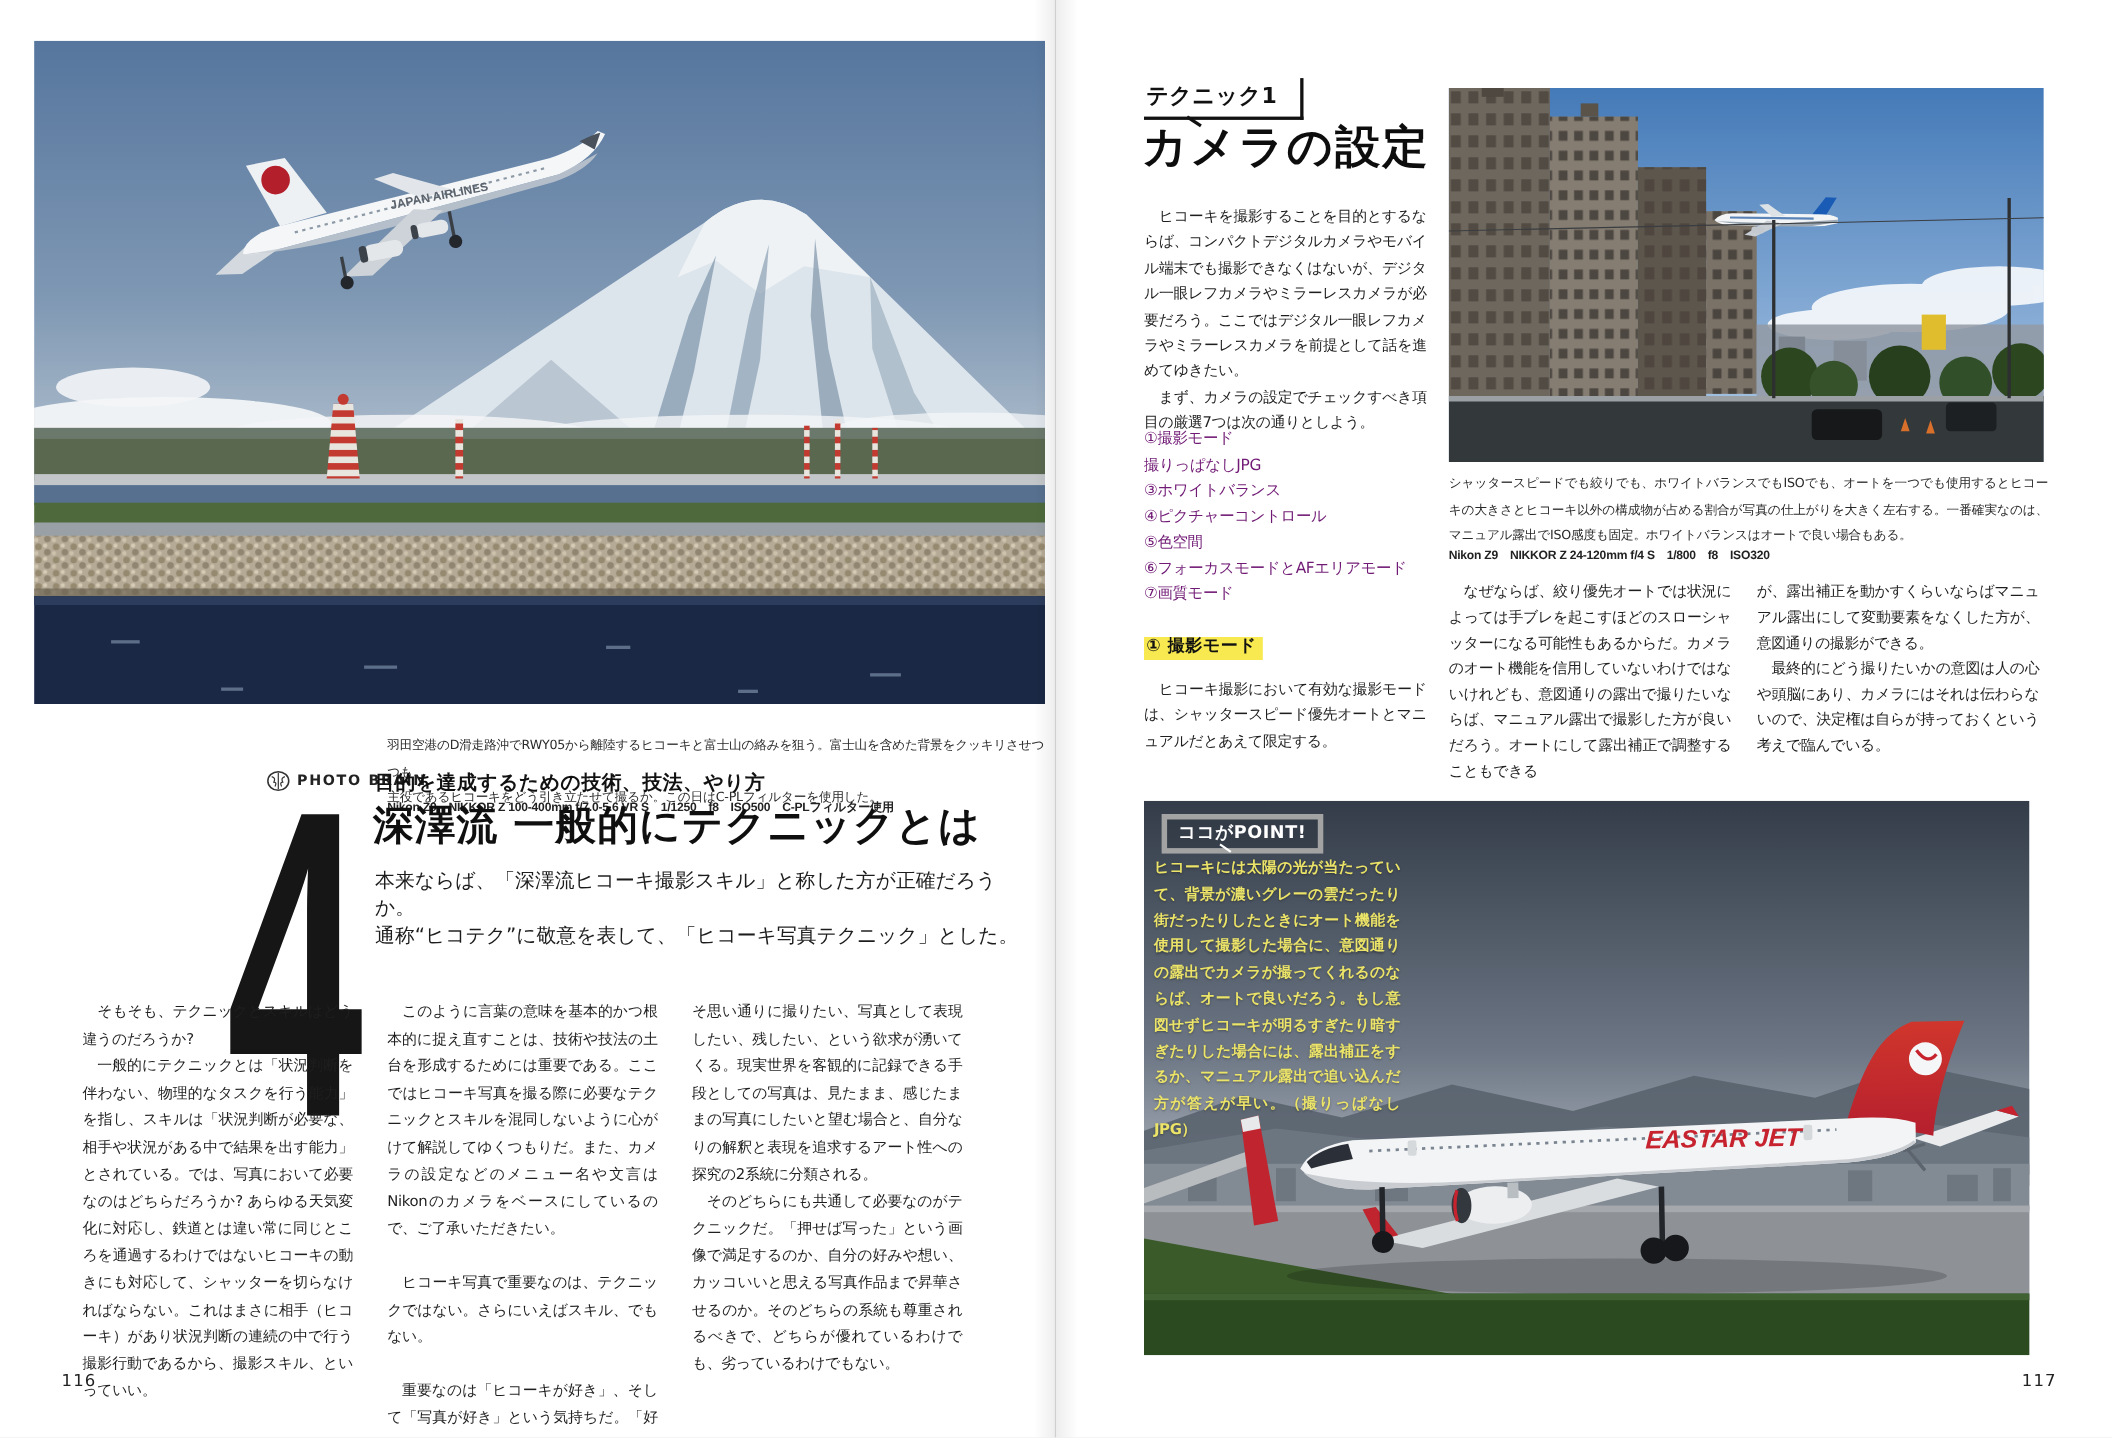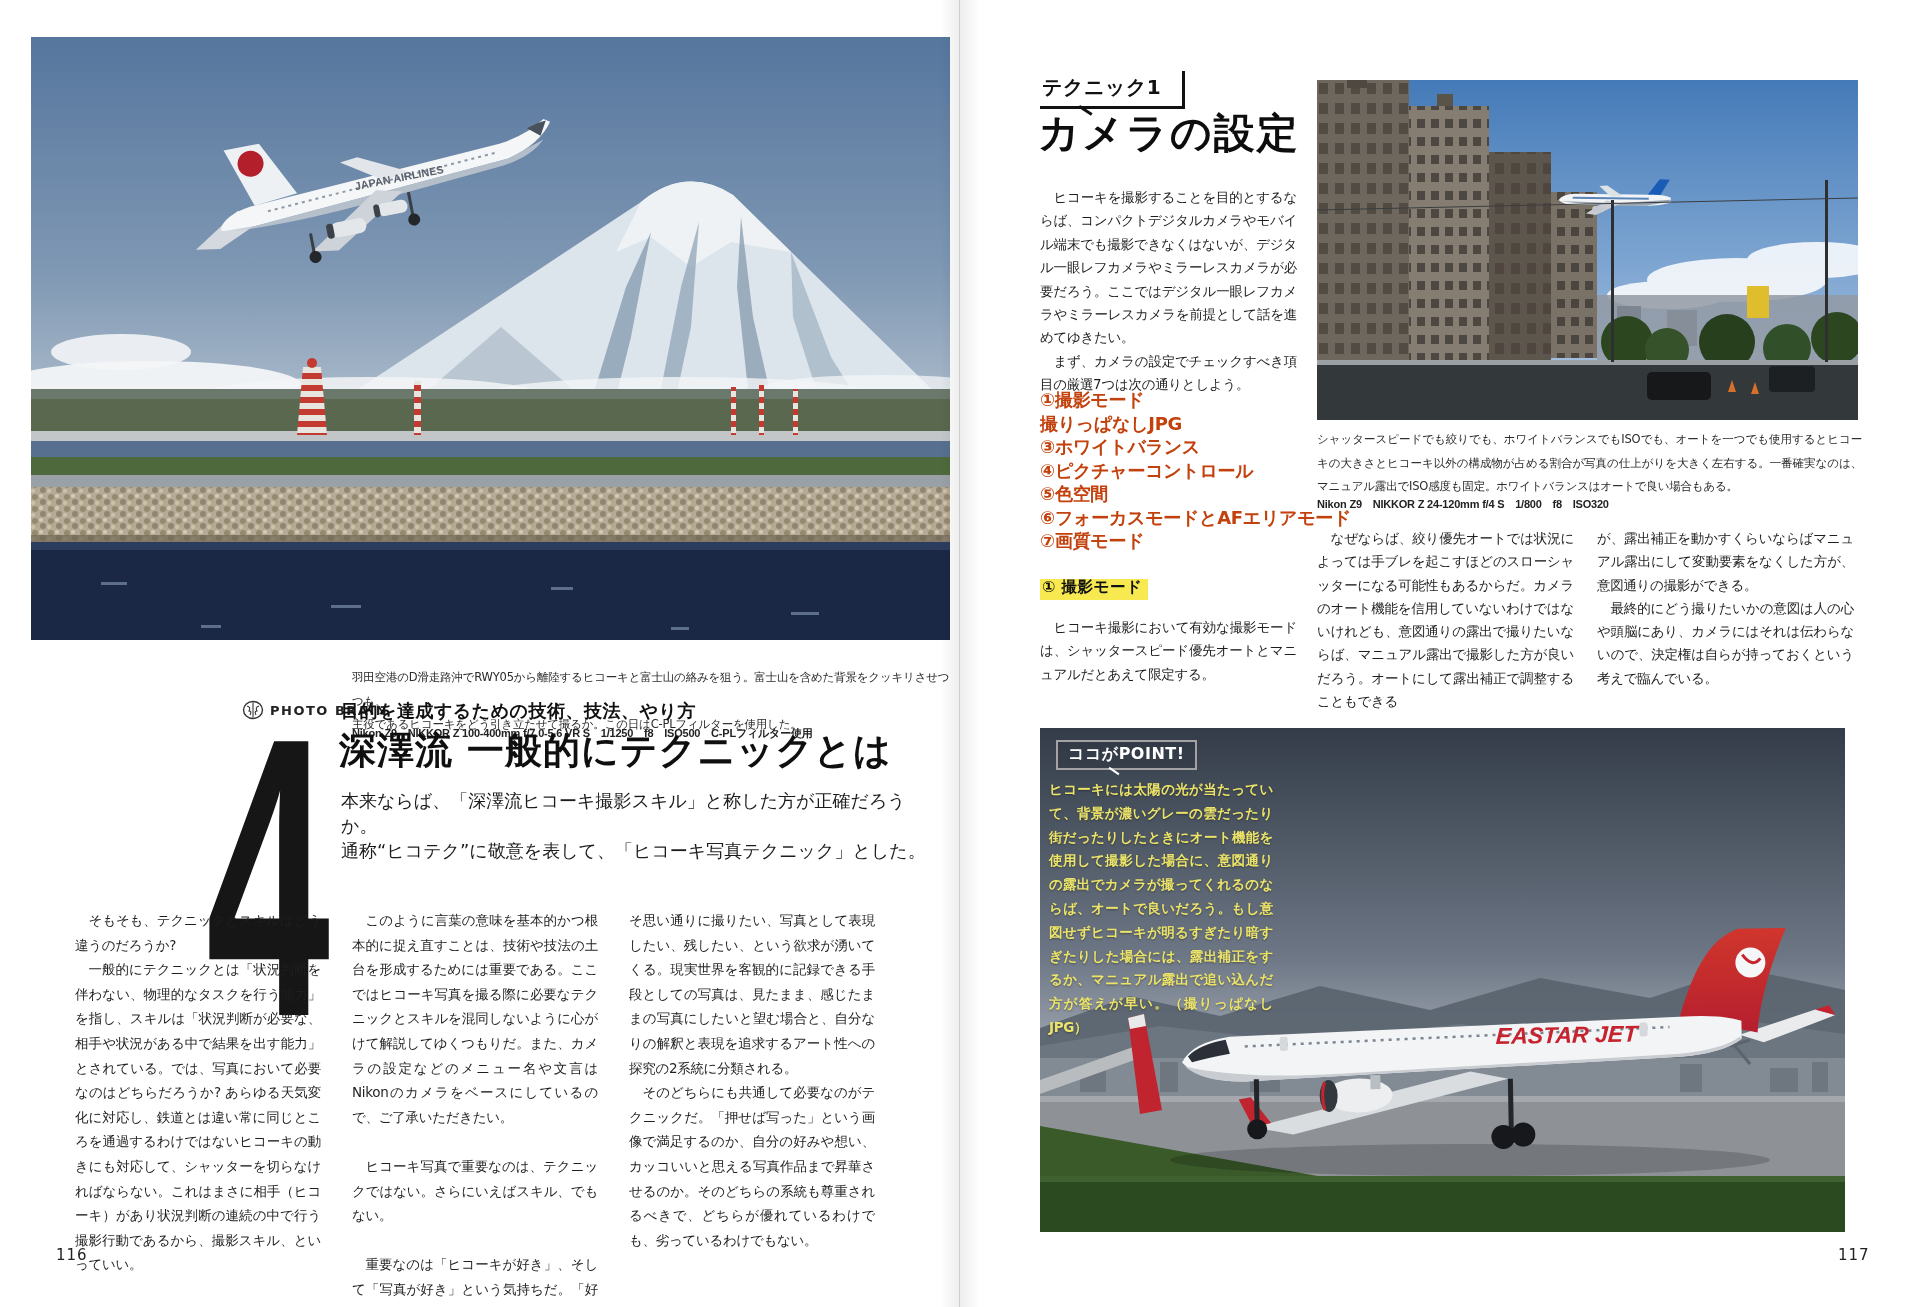--- a/index.html
+++ b/index.html
@@ -30,28 +30,28 @@
   .gap{margin-top:24.6px !important;}
   .pnum{font-size:15px;color:#222;letter-spacing:1px;}
   
   .tech-tag-txt{display:inline-block;font-weight:800;font-size:20px;letter-spacing:0.5px;color:#111;
                 padding:0 24px 5px 2px;border-bottom:3px solid #111;position:relative;}
   .tech-tag-txt::after{content:"";position:absolute;right:0;top:-3px;bottom:-3px;width:3px;background:#111;}
   .tag-tail{width:15px;height:3px;background:#111;transform:rotate(33deg);transform-origin:left top;}
   .r-title{font-weight:800;font-size:41px;letter-spacing:2px;color:#0d0d0d;}
   .icol{width:257px;font-size:13.5px;line-height:23.4px;text-align:justify;letter-spacing:-0.3px;}
   .icol p{margin:0;}
-  .chk{font-size:18px;line-height:23.5px;font-weight:700;letter-spacing:-0.3px;color:#c2410c;}
+  .chk{font-size:14px;line-height:23.5px;font-weight:400;letter-spacing:-0.3px;color:#701a75;}
   .sec-h{display:inline-block;font-weight:800;font-size:15.5px;letter-spacing:0.5px;color:#111;
          background:linear-gradient(180deg,rgba(0,0,0,0) 12%,#f7e94f 12%);padding:1px 6px 2px 2px;}
   .midcols{display:flex;justify-content:space-between;width:537px;}
   .mcol{width:257px;font-size:13.5px;line-height:23.3px;text-align:justify;letter-spacing:-0.3px;}
   .mcol p{margin:0;}
   
-  .pt-label{display:inline-block;border:2px solid #a3a3a3;color:#ffffff;font-weight:800;font-size:16px;
+  .pt-label{display:inline-block;border:5px solid #a3a3a3;color:#ffffff;font-weight:800;font-size:16px;
             letter-spacing:0.5px;padding:2px 10px 3px;background:rgba(20,26,36,0.15);}
   .pt-tail{width:12px;height:2px;background:#fff;transform:rotate(35deg);}
   .pt-body{width:224px;font-size:13.5px;line-height:23.8px;font-weight:700;color:#ece468;
            text-align:justify;letter-spacing:-0.3px;text-shadow:0 1px 2px rgba(0,0,0,0.35);}
 </style>
 </head>
 <body>
 
 <div class="spread">
 

